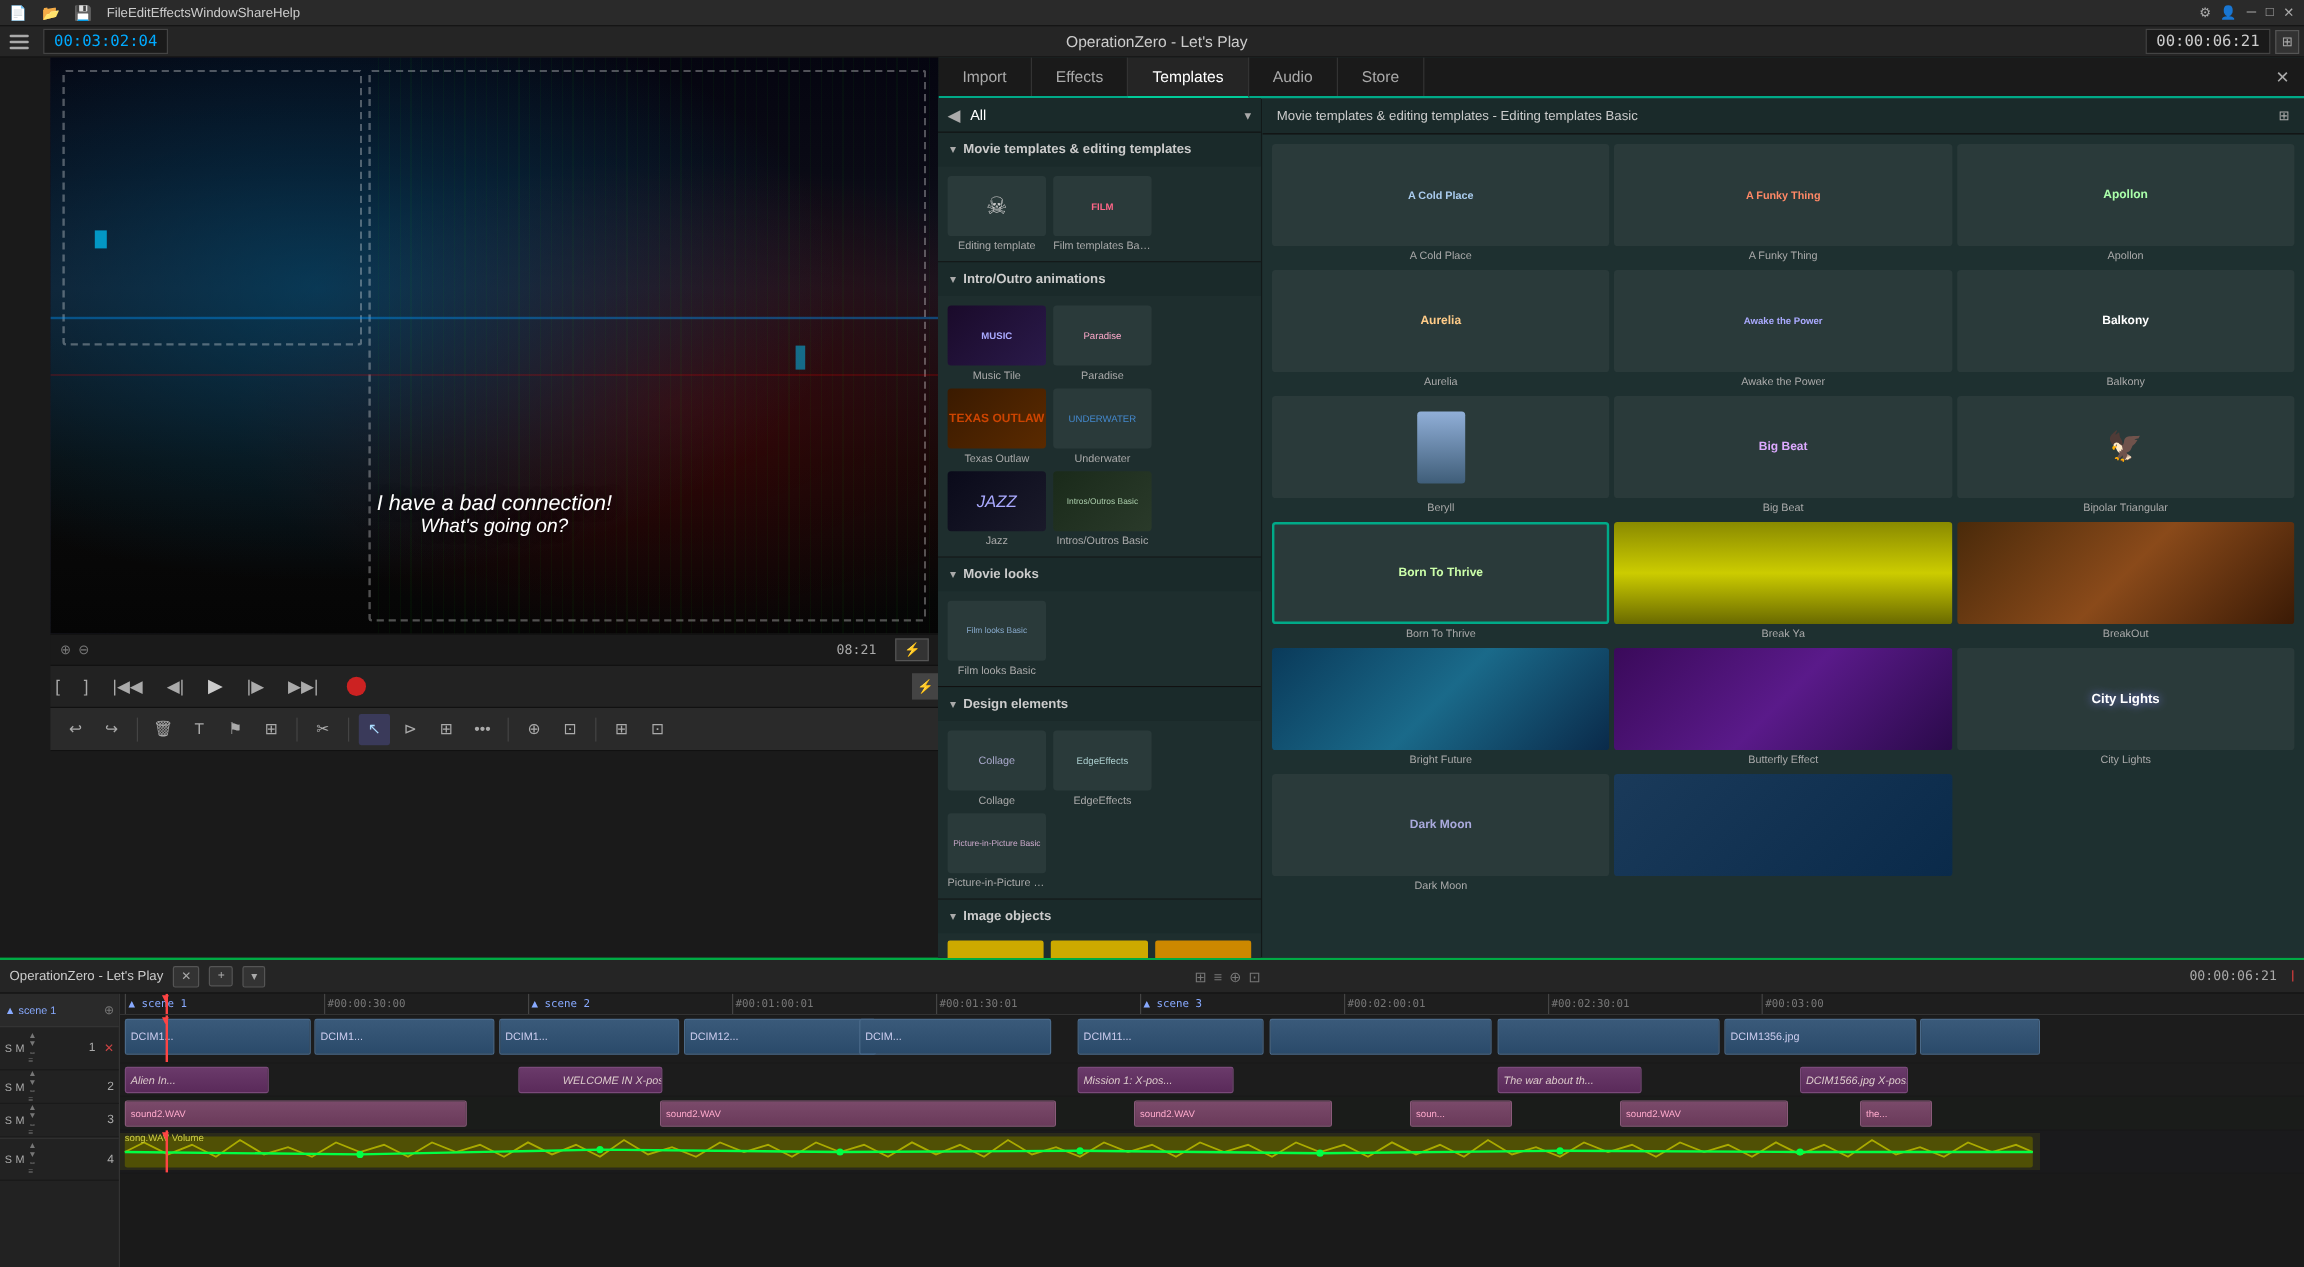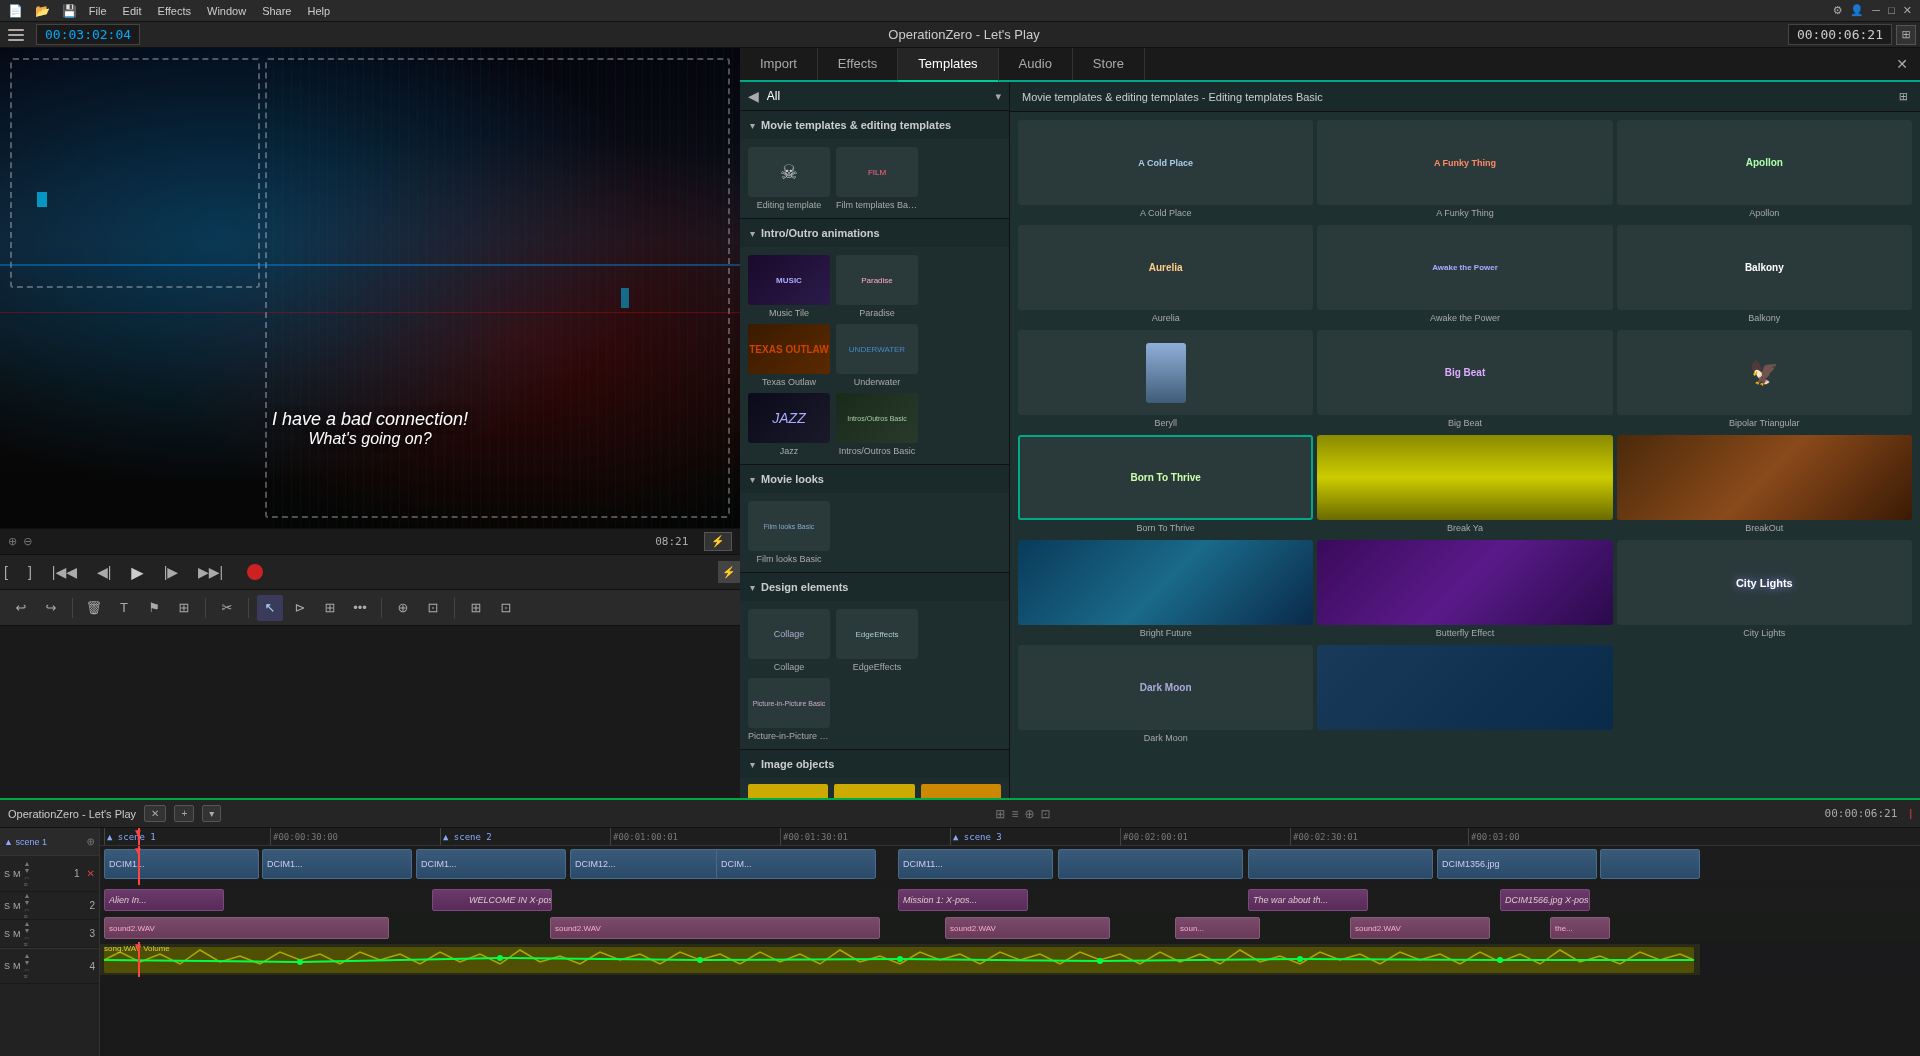--- a/index.html
+++ b/index.html
@@ -2,21 +2,21 @@
 <html><head>
   <meta charset="utf-8">
   <style>
     * { margin: 0; padding: 0; box-sizing: border-box; }
     body { background: #1a1a1a; color: #ccc; font-family: Arial, sans-serif; font-size: 11px; overflow: hidden; width: 1920px; height: 1056px; }
 
     
     #titlebar { background: #2a2a2a; height: 22px; display: flex; align-items: center; padding: 0 8px; border-bottom: 1px solid #111; }
     #titlebar .app-icons { display: flex; gap: 12px; margin-right: 12px; }
     #titlebar .app-icons span { color: #aaa; font-size: 12px; cursor: pointer; }
-    #titlebar .menu-items { display: flex; gap: 16px; font-size: 11px; color: #ccc; }
+    #titlebar .menu-items { display: flex; font-size: 11px; color: #ccc; }
     #titlebar .menu-items span { cursor: pointer; }
     #titlebar .window-controls { margin-left: auto; display: flex; gap: 8px; }
     #titlebar .window-controls span { color: #aaa; font-size: 11px; cursor: pointer; }
 
     
     #menubar { background: #252525; height: 26px; display: flex; align-items: center; padding: 0 4px; border-bottom: 1px solid #111; }
     #menubar .hamburger { width: 24px; height: 24px; display: flex; flex-direction: column; justify-content: center; gap: 3px; padding: 4px; cursor: pointer; margin-right: 8px; }
     #menubar .hamburger span { display: block; height: 2px; background: #aaa; border-radius: 1px; }
     #timecode-left { background: #1a1a1a; border: 1px solid #444; color: #00aaff; font-size: 13px; font-family: monospace; padding: 2px 8px; margin-right: 8px; }
     #project-title { flex: 1; text-align: center; color: #ccc; font-size: 13px; }
@@ -153,21 +153,21 @@
     ::-webkit-scrollbar { width: 6px; height: 6px; }
     ::-webkit-scrollbar-track { background: #1a1a1a; }
     ::-webkit-scrollbar-thumb { background: #444; border-radius: 3px; }
 
     
     .img-obj-row { display: flex; gap: 6px; padding: 6px 8px; background: #1e2e2e; }
     .img-obj-item { height: 30px; flex: 1; border-radius: 2px; }
 
     
     .cat-skull { font-size: 20px; color: #ccc; }
-    .cat-film-label { color: #ff6688; font-size: 8px; font-weight: normal; }
+    .cat-film-label { color: #ff6688; font-size: 8px; font-weight: bold; }
     .cat-tex { font-size: 10px; font-weight: bold; color: #cc4400; }
     .cat-under { font-size: 8px; color: #4488cc; }
     .cat-jazz { font-size: 14px; color: #aaaaff; font-style: italic; }
     .cat-paradise { background: linear-gradient(135deg, #3a1a3a, #6a2a3a); }
   </style>
 </head>
 <body>
 
 <div id="titlebar">
   <div class="app-icons">
@@ -199,21 +199,21 @@
       <span></span>
   </div>
   <div id="timecode-left">00:03:02:04</div>
   <div id="project-title">OperationZero - Let's Play</div>
   <div id="timecode-right">00:00:06:21</div>
   <div class="expand-btn">⊞</div>
 </div>
 
 <div id="main">
 
-  <div style="display:flex; flex-direction:column; flex: 0 0 740px;">
+  <div style="display:flex; flex-direction:column; flex: 0 0 740px; padding-left: 42px;">
 
     <div id="preview-video">
       <div class="glitch-overlay"></div>
 
       <div style="position:absolute;top:0;left:0;right:0;bottom:0;background:
         radial-gradient(ellipse at 30% 40%, rgba(0,80,120,0.6) 0%, transparent 60%),
         radial-gradient(ellipse at 70% 60%, rgba(100,0,0,0.5) 0%, transparent 50%),
         linear-gradient(180deg, #050510 0%, #0a0a15 20%, #151520 40%, #0a0a0a 70%, #050505 100%);">
 
         <div style="position:absolute;top:10px;left:10px;width:250px;height:230px;border:2px dashed rgba(255,255,255,0.3);border-radius:3px;"></div>

